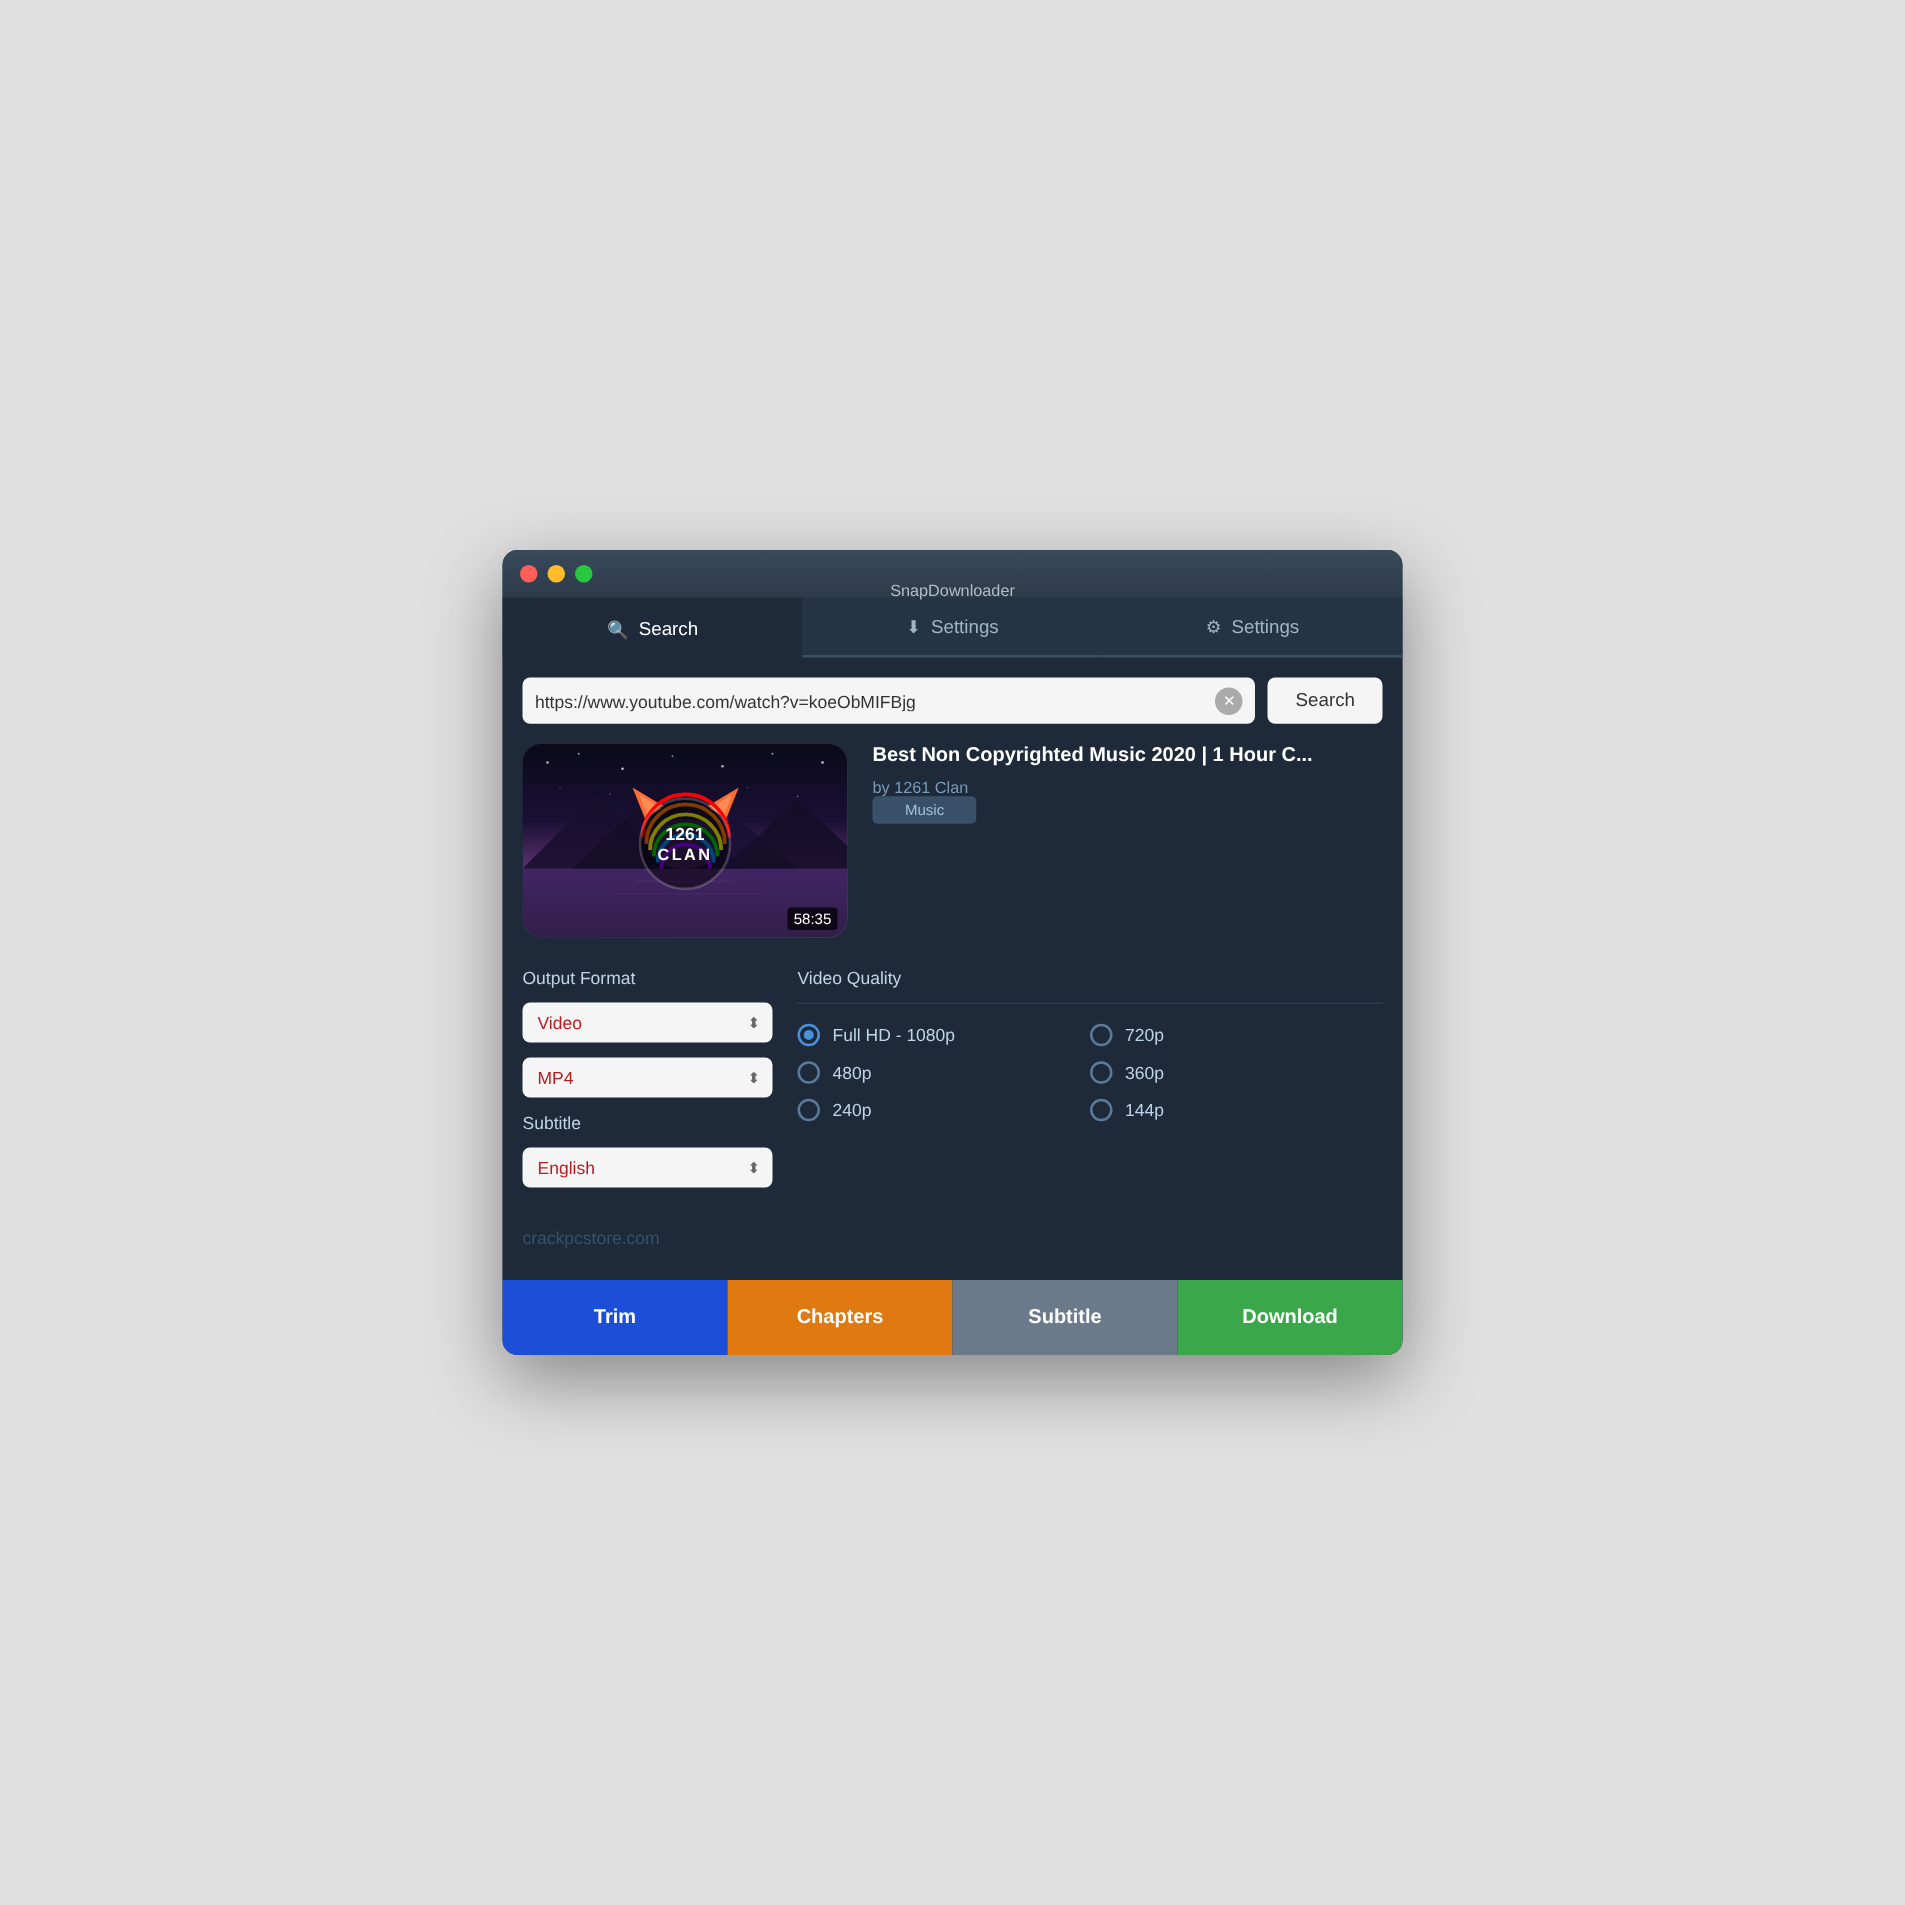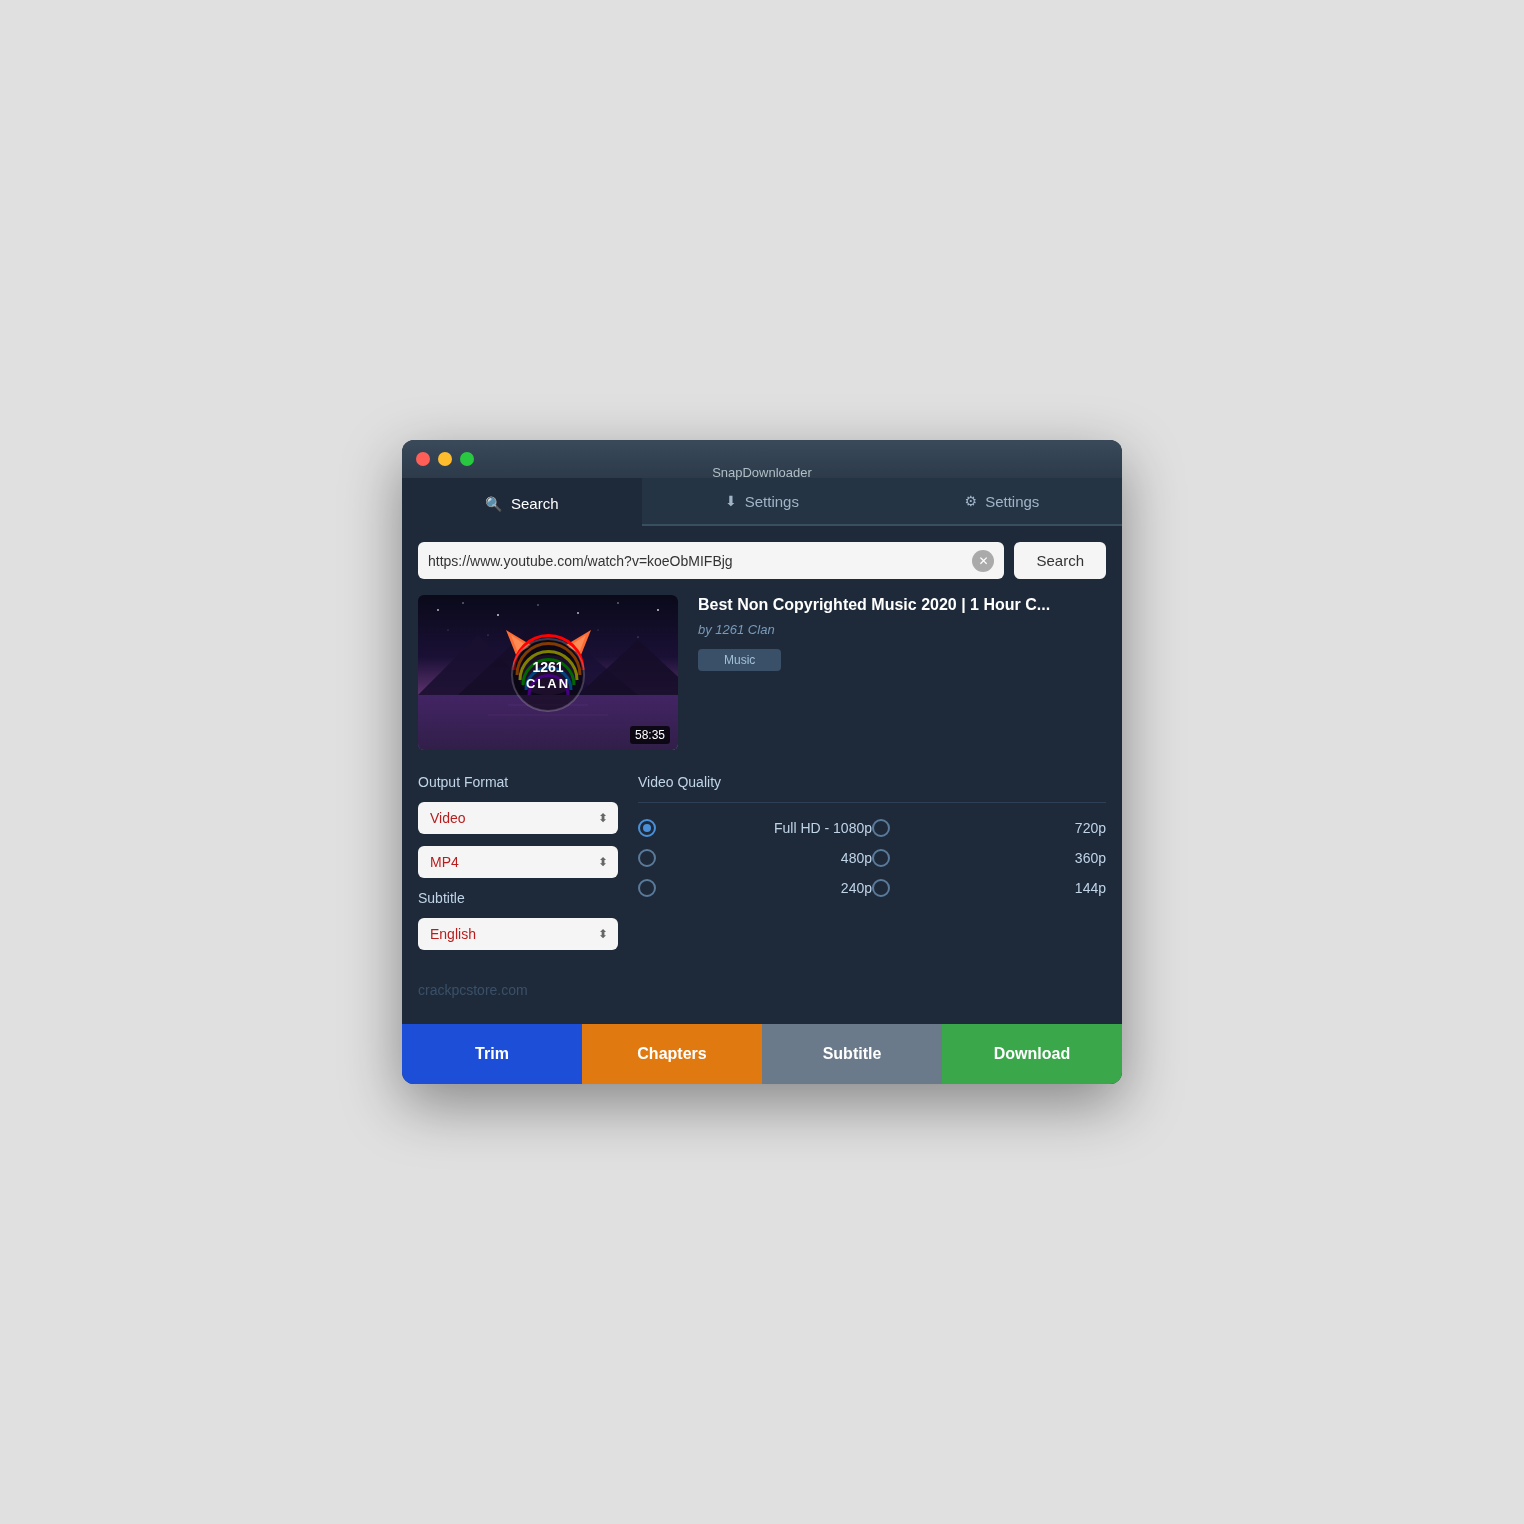--- a/index.html
+++ b/index.html
@@ -132,21 +132,21 @@
     .video-section {
       display: flex;
       gap: 20px;
       margin-bottom: 24px;
     }
     .thumbnail-wrapper {
       position: relative;
       width: 260px;
       min-width: 260px;
       height: 155px;
-      border-radius: 6px;
+      border-radius: 16px;
       overflow: hidden;
     }
     .thumbnail-bg {
       width: 100%;
       height: 100%;
       background: linear-gradient(135deg, #1a1a2e 0%, #16213e 30%, #4a3060 60%, #6b4a8a 80%, #8b6aaa 100%);
       display: flex;
       align-items: center;
       justify-content: center;
       position: relative;
@@ -175,22 +175,20 @@
     .video-title {
       color: #ffffff;
       font-size: 16px;
       font-weight: 600;
       margin-bottom: 6px;
       line-height: 1.3;
     }
     .video-author {
       color: #7a9ab8;
       font-size: 13px;
-      margin-bottom: 12px;
-      font-style: italic;
     }
     .category-badge {
       display: inline-block;
       background: #3a5068;
       color: #a0c0d8;
       font-size: 12px;
       padding: 4px 26px;
       border-radius: 4px;
     }
     .options-section {
@@ -249,21 +247,20 @@
       grid-template-columns: 1fr 1fr;
       gap: 12px 0;
     }
     .quality-option {
       display: flex;
       align-items: center;
       gap: 10px;
       color: #c0d4e8;
       font-size: 14px;
       cursor: pointer;
-      justify-content: space-between;
     }
     .radio-btn {
       width: 18px;
       height: 18px;
       border-radius: 50%;
       border: 2px solid #5a7a9a;
       display: flex;
       align-items: center;
       justify-content: center;
       flex-shrink: 0;

